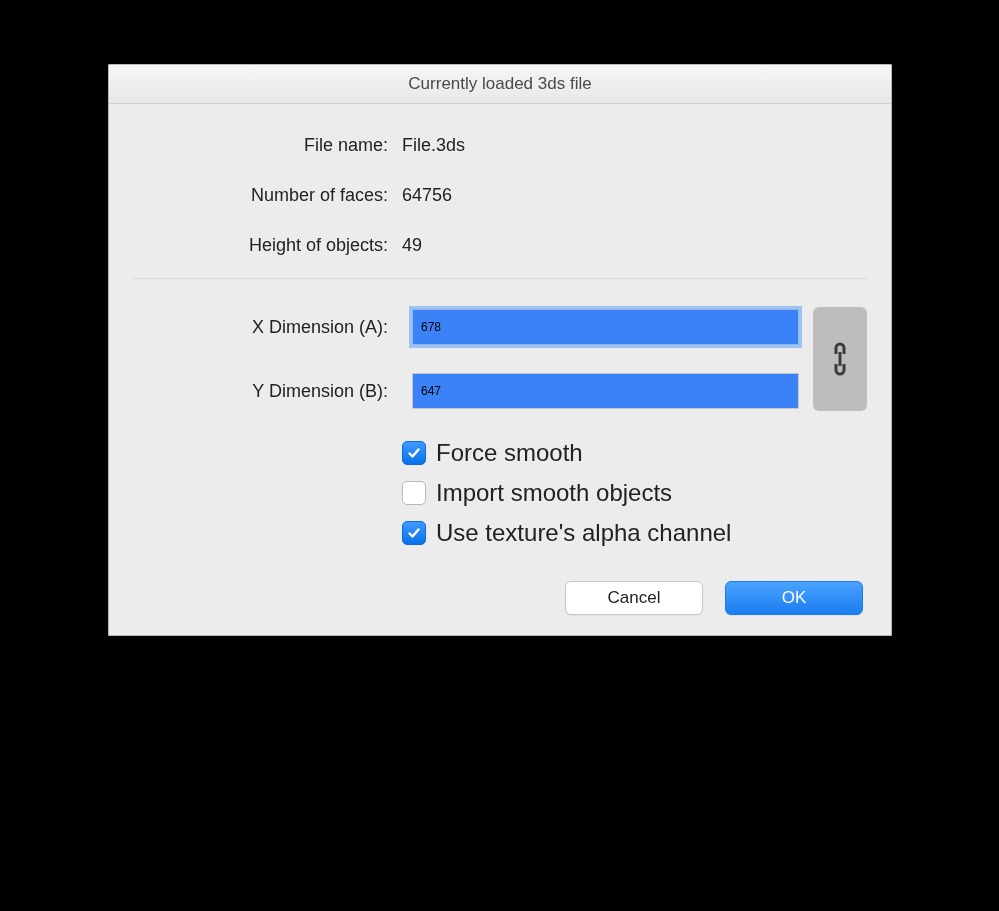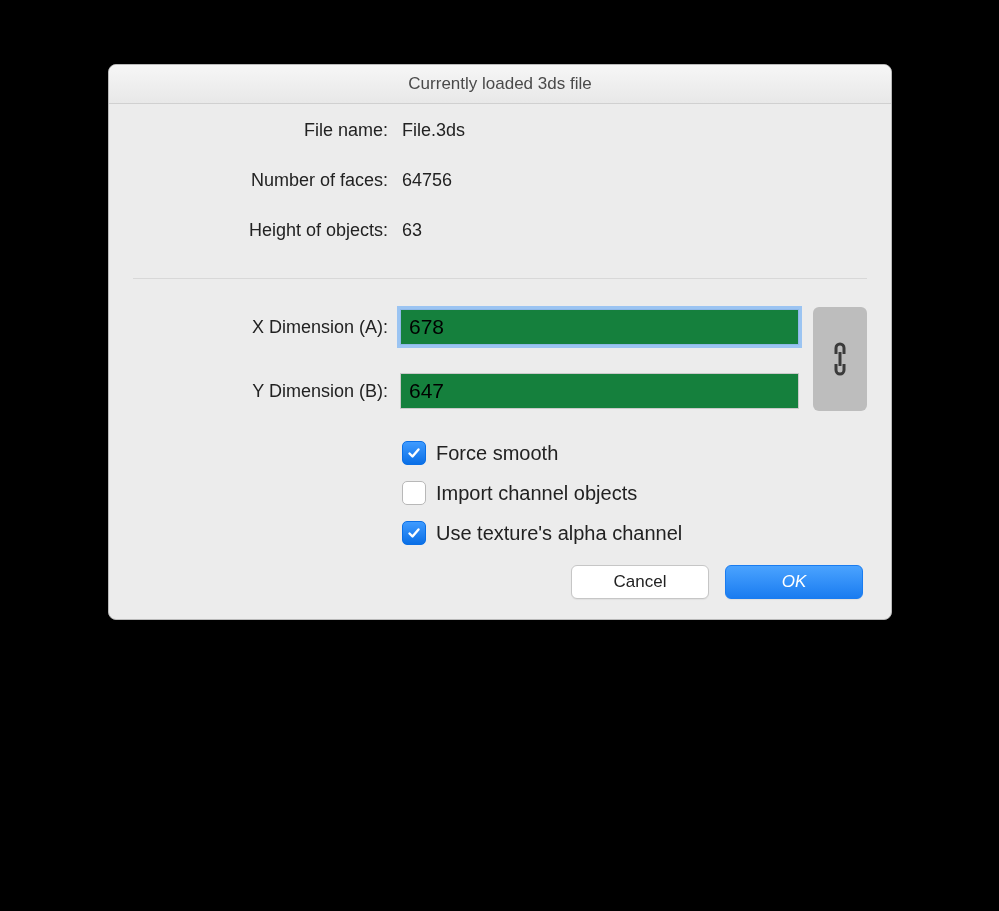--- a/index.html
+++ b/index.html
@@ -11,38 +11,39 @@
     font-family: -apple-system, "Helvetica Neue", Helvetica, Arial, sans-serif;
     -webkit-font-smoothing: antialiased;
   }
   .dialog {
     position: absolute;
     left: 108px;
     top: 64px;
     width: 782px;
     background: #ececec;
     border: 1px solid #b9b9b9;
-    border-radius: 8px;
+    border-radius: 1px;
     box-shadow: 0 20px 50px rgba(0,0,0,0.5), 0 0 0 1px rgba(0,0,0,0.1);
     overflow: hidden;
   }
   .titlebar {
     height: 38px;
     line-height: 38px;
     text-align: center;
     font-size: 17px;
     color: #4a4a4a;
     background: linear-gradient(#f6f6f6, #e8e8e8);
     border-bottom: 1px solid #d0d0d0;
   }
   .body {
     padding: 16px 24px 20px 24px;
   }
   .info-row {
     display: flex;
+    align-items: center;
     height: 50px;
     font-size: 18px;
     color: #222;
   }
   .info-label {
     width: 255px;
     text-align: right;
     padding-right: 14px;
   }
   .info-value {
@@ -64,33 +65,33 @@
   .dim-row {
     display: flex;
     align-items: center;
     height: 64px;
     font-size: 18px;
     color: #222;
   }
   .dim-label {
     width: 255px;
     text-align: right;
-    padding-right: 12px;
+    padding-right: 24px;
   }
   .dim-input-wrap {
     flex: 1;
     padding-right: 14px;
   }
   input.dim-input {
     width: 100%;
     height: 36px;
-    font-size: 21px;
+    font-size: 12px;
     padding: 2px 8px;
     border: 1px solid #c9c9c9;
-    background: #15803d;
+    background: #3b82f6;
     box-sizing: border-box;
     outline: none;
   }
   input.dim-input.focused {
     border: 1px solid #8fb8e8;
     box-shadow: 0 0 0 3px #9bc4f2;
   }
   .link-button {
     width: 54px;
     margin-top: 12px;
@@ -110,21 +111,21 @@
     stroke-width: 3;
     fill: none;
   }
   .check-section {
     margin-top: 10px;
   }
   .check-row {
     display: flex;
     align-items: center;
     height: 40px;
-    font-size: 20px;
+    font-size: 24px;
     color: #222;
   }
   .check-spacer {
     width: 269px;
   }
   .checkbox {
     width: 22px;
     height: 22px;
     border-radius: 5px;
     border: 1px solid #b8b8b8;
@@ -150,40 +151,39 @@
   .checkbox svg polyline {
     stroke: #fff;
     stroke-width: 2.4;
     fill: none;
     stroke-linecap: round;
     stroke-linejoin: round;
   }
   .button-row {
     display: flex;
     justify-content: flex-end;
-    gap: 16px;
-    margin-top: 12px;
+    gap: 22px;
+    margin-top: 28px;
     padding-right: 4px;
   }
   .btn {
     min-width: 138px;
     height: 34px;
     border-radius: 6px;
     font-size: 17px;
     border: 1px solid #c6c6c6;
     background: #fff;
     color: #222;
     cursor: default;
     box-shadow: 0 1px 1px rgba(0,0,0,0.05);
   }
   .btn.primary {
     background: linear-gradient(#4aa3ff, #1a7cf0);
     border: 1px solid #1a7cf0;
     color: #fff;
-    font-style: italic;
   }
 </style>
 </head>
 <body>
 
 <div class="dialog">
 
   <div class="titlebar">Currently loaded 3ds file</div>
 
   <div class="body">
@@ -191,21 +191,21 @@
     <div class="info-row">
       <div class="info-label">File name:</div>
       <div class="info-value">File.3ds</div>
     </div>
     <div class="info-row">
       <div class="info-label">Number of faces:</div>
       <div class="info-value">64756</div>
     </div>
     <div class="info-row">
       <div class="info-label">Height of objects:</div>
-      <div class="info-value">63</div>
+      <div class="info-value">49</div>
     </div>
 
     <hr class="divider">
 
     <div class="dim-section">
       <div class="dim-rows">
         <div class="dim-row">
           <div class="dim-label">X Dimension (A):</div>
           <div class="dim-input-wrap">
             <input class="dim-input focused" type="text" value="678" style="">
@@ -235,21 +235,21 @@
               <polyline points="2.5,7.5 5.5,10.5 11.5,3.5"></polyline>
             </svg>
         </div>
         <span>Force smooth</span>
       </div>
       <div class="check-row">
         <div class="check-spacer"></div>
         <div class="checkbox">
           
         </div>
-        <span>Import channel objects</span>
+        <span>Import smooth objects</span>
       </div>
       <div class="check-row">
         <div class="check-spacer"></div>
         <div class="checkbox checked">
           <svg viewBox="0 0 14 14">
               <polyline points="2.5,7.5 5.5,10.5 11.5,3.5"></polyline>
             </svg>
         </div>
         <span>Use texture's alpha channel</span>
       </div>

